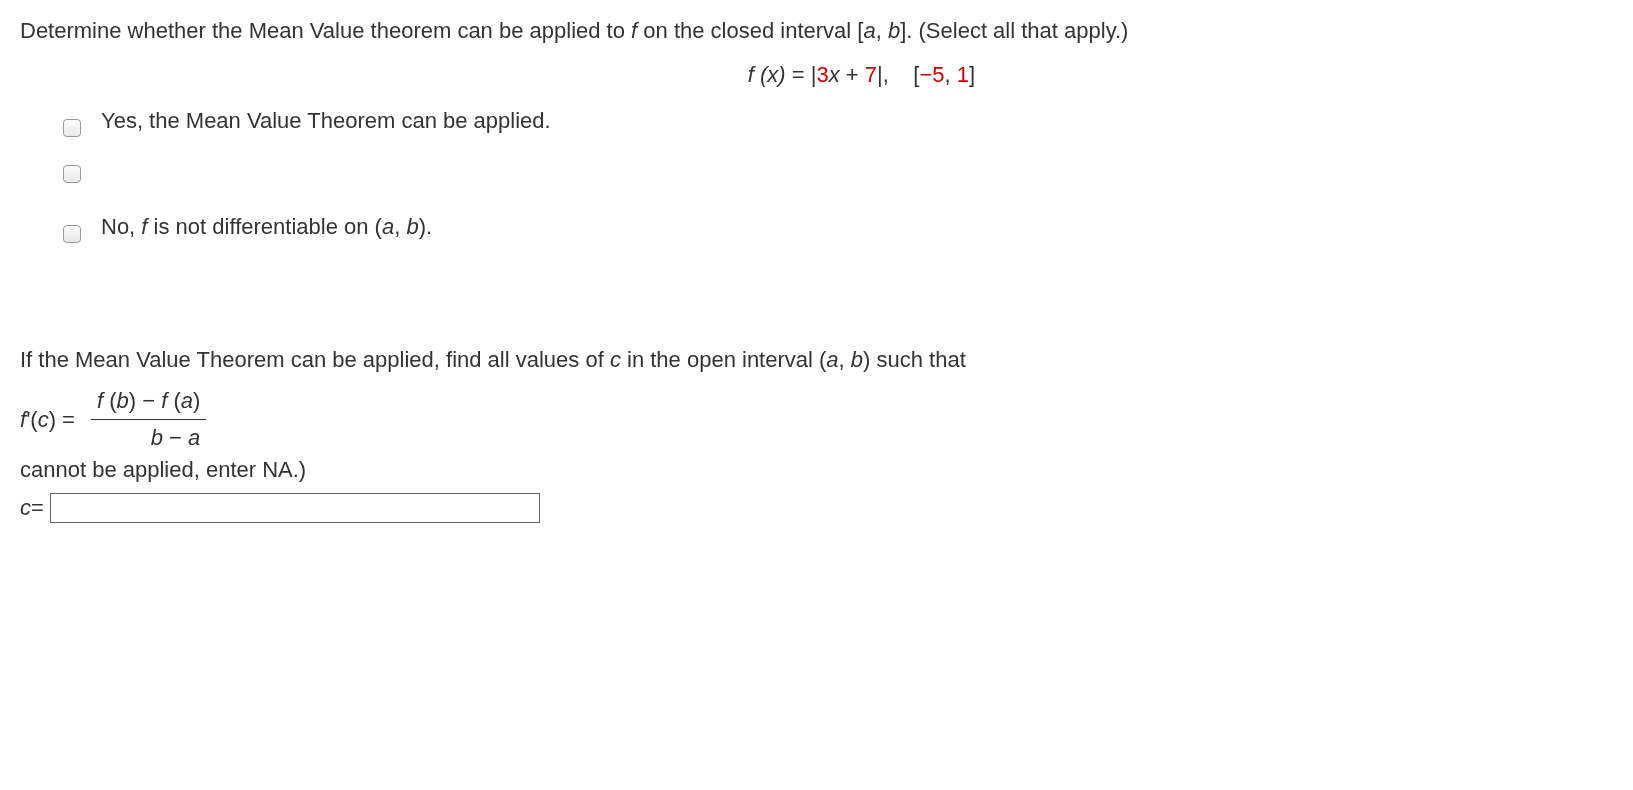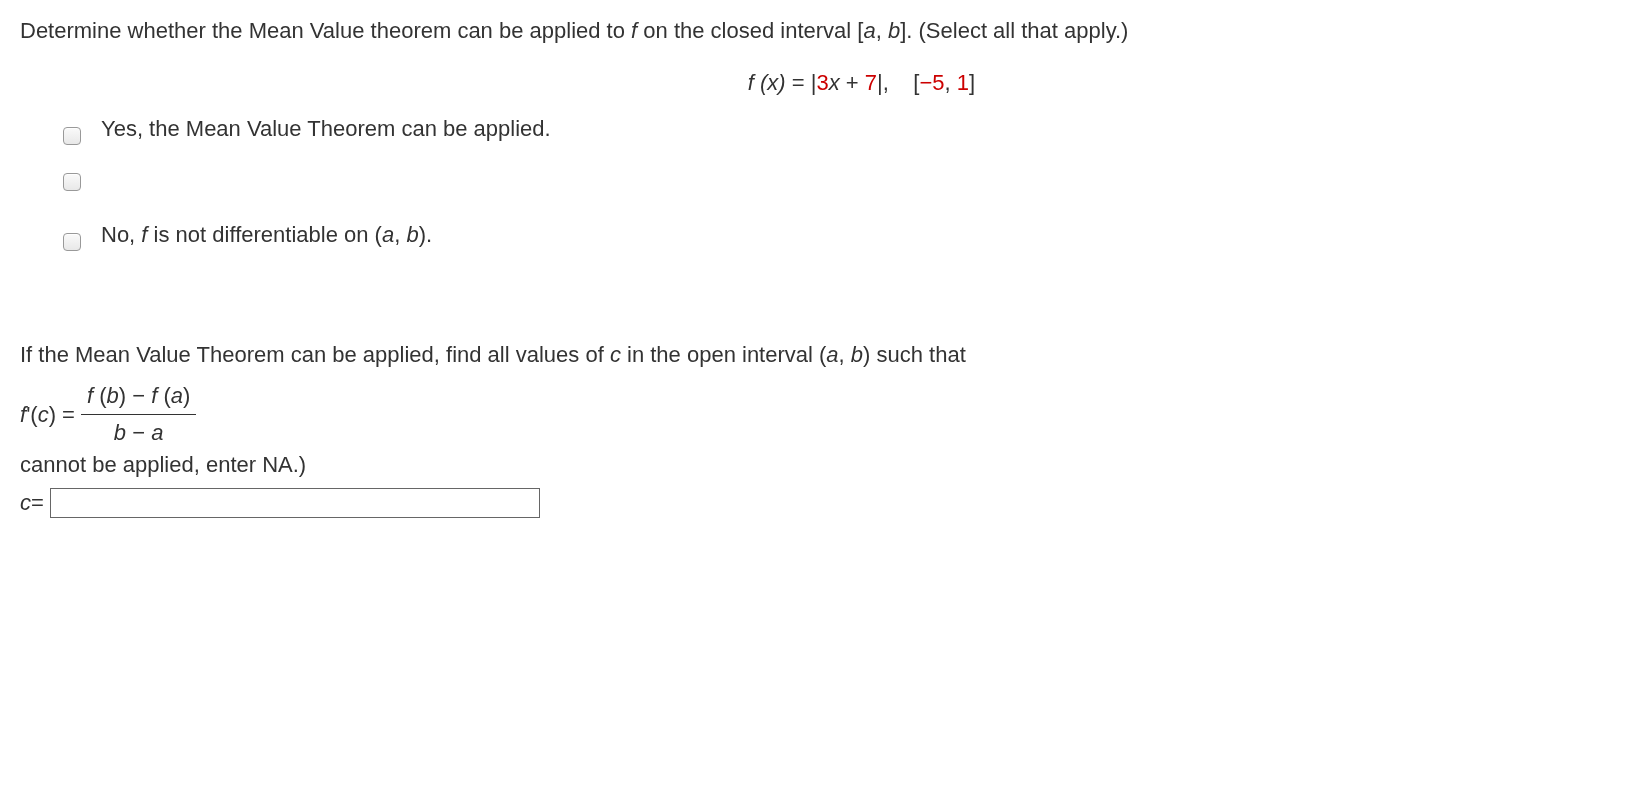--- a/index.html
+++ b/index.html
@@ -9,21 +9,21 @@
     }
     body {
       font-family: Verdana, Geneva, sans-serif;
       font-size: 22px;
       color: #333;
       padding: 15px 20px;
       line-height: 1.45;
       background: #fff;
     }
     .question-text {
-      margin-bottom: 20px;
+      margin-bottom: 12px;
     }
     .italic {
       font-style: italic;
     }
     .function-def {
       margin-left: 90px;
       margin-bottom: 14px;
       font-style: italic;
       text-align: center;
     }
@@ -56,35 +56,36 @@
       flex-shrink: 0;
     }
     .option-label {
       display: inline;
     }
     .spacer {
       height: 60px;
     }
     .second-question {
       margin-bottom: 10px;
+      margin-top: 13px;
     }
     .formula-line {
       display: flex;
       align-items: center;
       flex-wrap: wrap;
     }
     .formula {
       display: inline-flex;
       align-items: center;
     }
     .fraction {
       display: inline-flex;
       flex-direction: column;
-      align-items: center;
-      margin: 0 6px;
+      align-items: flex-end;
+      margin: 0 16px;
       vertical-align: middle;
     }
     .fraction .numerator {
       border-bottom: 1.5px solid #333;
       padding: 0 6px 2px 6px;
       text-align: center;
     }
     .fraction .denominator {
       padding: 2px 6px 0 6px;
       text-align: center;

